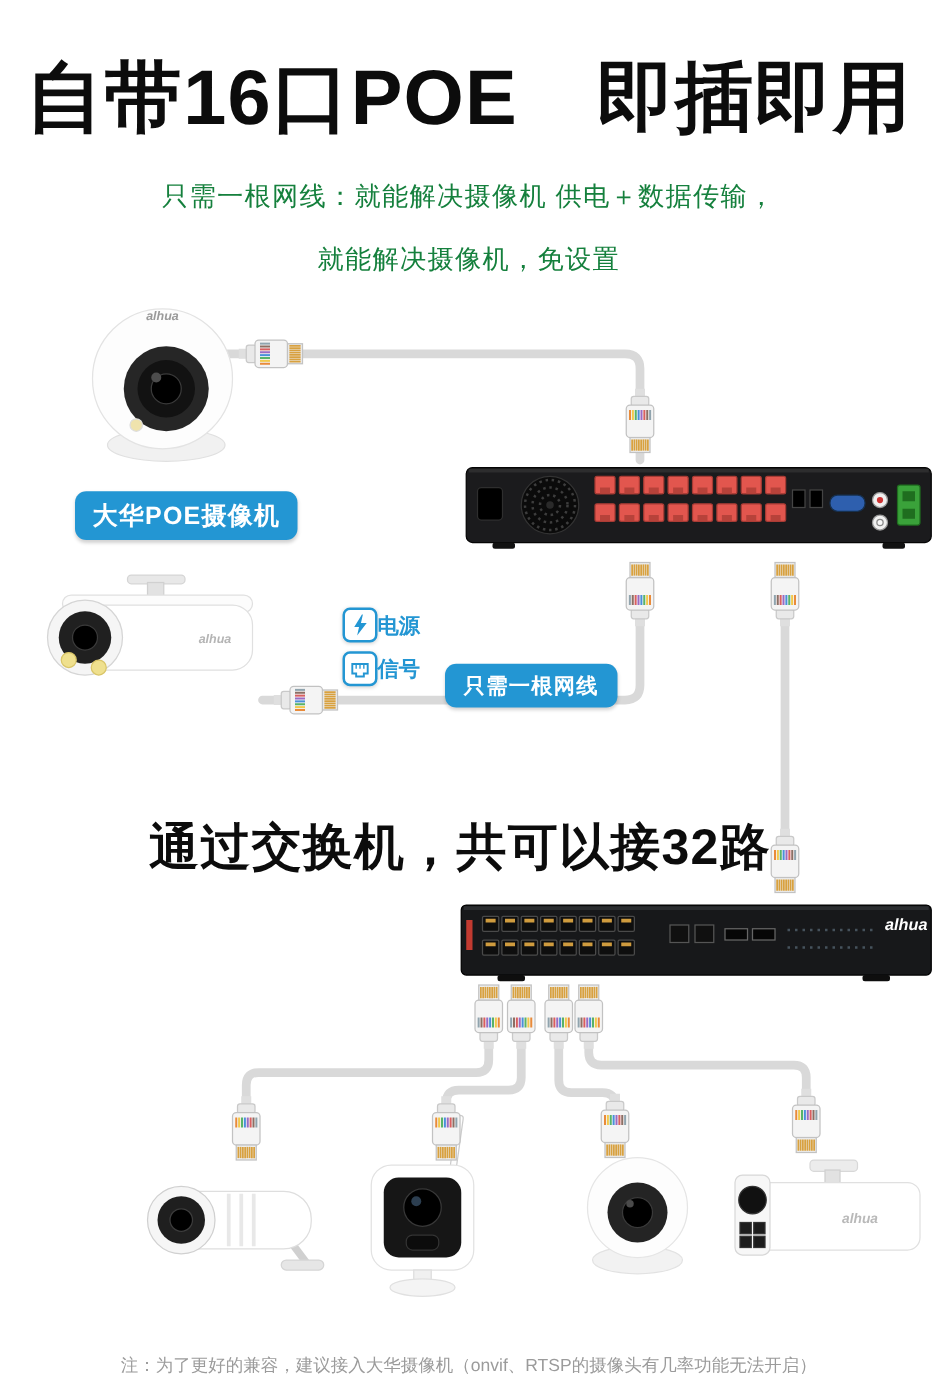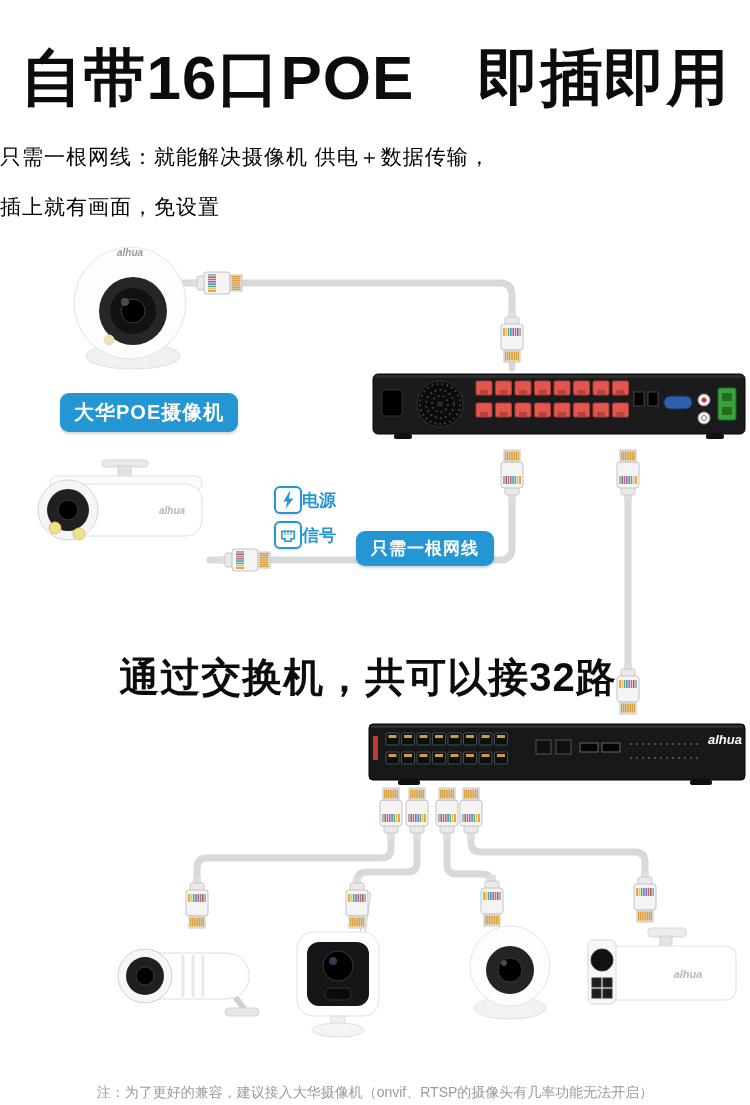--- a/index.html
+++ b/index.html
@@ -1,22 +1,22 @@
 <!DOCTYPE html>
 <html><head>
 <meta charset="utf-8">
 <style>
   *{margin:0;padding:0;box-sizing:border-box}
   html,body{background:#fff}
   .page{position:relative;width:750px;height:1105px;background:#ffffff;overflow:hidden;
         font-family:"Liberation Sans","DejaVu Sans",sans-serif;padding-left:36px;}
   .title{position:absolute;top:36px;left:0;width:100%;text-align:center;
          font-size:62px;font-weight:900;color:#0c0c0c;letter-spacing:1px;z-index:4}
-  .sub{position:absolute;left:0;width:100%;text-align:left;font-size:21px;
-       color:#000000;font-weight:500;z-index:4;letter-spacing:1px}
+  .sub{position:absolute;left:0;width:100%;text-align:center;font-size:21px;
+       color:#15803d;font-weight:500;z-index:4;letter-spacing:1px}
   .sub1{top:143px}
   .sub2{top:193px}
   .layer{position:absolute;left:0;top:0;z-index:1}
   .connectors{z-index:3}
   .dev{position:absolute;z-index:2}
   .badge{position:absolute;z-index:4;background:#2396d3;color:#fff;font-weight:bold;
          border-radius:9px;text-align:center;box-shadow:0 2px 3px rgba(0,0,0,.18)}
   .badge1{left:60px;top:393px;font-size:20px;padding:6px 14px;letter-spacing:1px}
   .badge2{left:356px;top:531px;font-size:17px;padding:6px 15px;letter-spacing:1px}
   .legend{position:absolute;left:274px;top:486px;z-index:4;display:flex;flex-direction:column;gap:7px}
@@ -29,21 +29,21 @@
   .footnote{position:absolute;top:1084px;left:0;width:100%;text-align:center;
             font-size:14px;color:#9b9b9b;z-index:4}
 </style>
 </head>
 <body>
 
 <div class="page">
 
   <h1 class="title">自带16口POE　即插即用</h1>
   <p class="sub sub1">只需一根网线：就能解决摄像机 供电＋数据传输，</p>
-  <p class="sub sub2">插上就有画面，免设置</p>
+  <p class="sub sub2">就能解决摄像机，免设置</p>
 
   <svg class="layer" width="750" height="1105" viewBox="0 0 750 1105">
     <g fill="none" stroke="#d9d9d9" stroke-width="7" stroke-linecap="round">
       <path d="M178 283 H500 Q512 283 512 295 V368"></path>
       <path d="M210 560 H500 Q512 560 512 548 V498"></path>
       <path d="M628 498 V666"></path>
       <path d="M391 836 V848 Q391 858 381 858 H207 Q197 858 197 868 V882"></path>
       <path d="M417 836 V862 Q417 872 407 872 H367 Q357 872 357 882 V886"></path>
       <path d="M447 836 V864 Q447 874 457 874 H482 Q492 874 492 884 V890"></path>
       <path d="M471 836 V842 Q471 852 481 852 H635 Q645 852 645 862 V874"></path>

